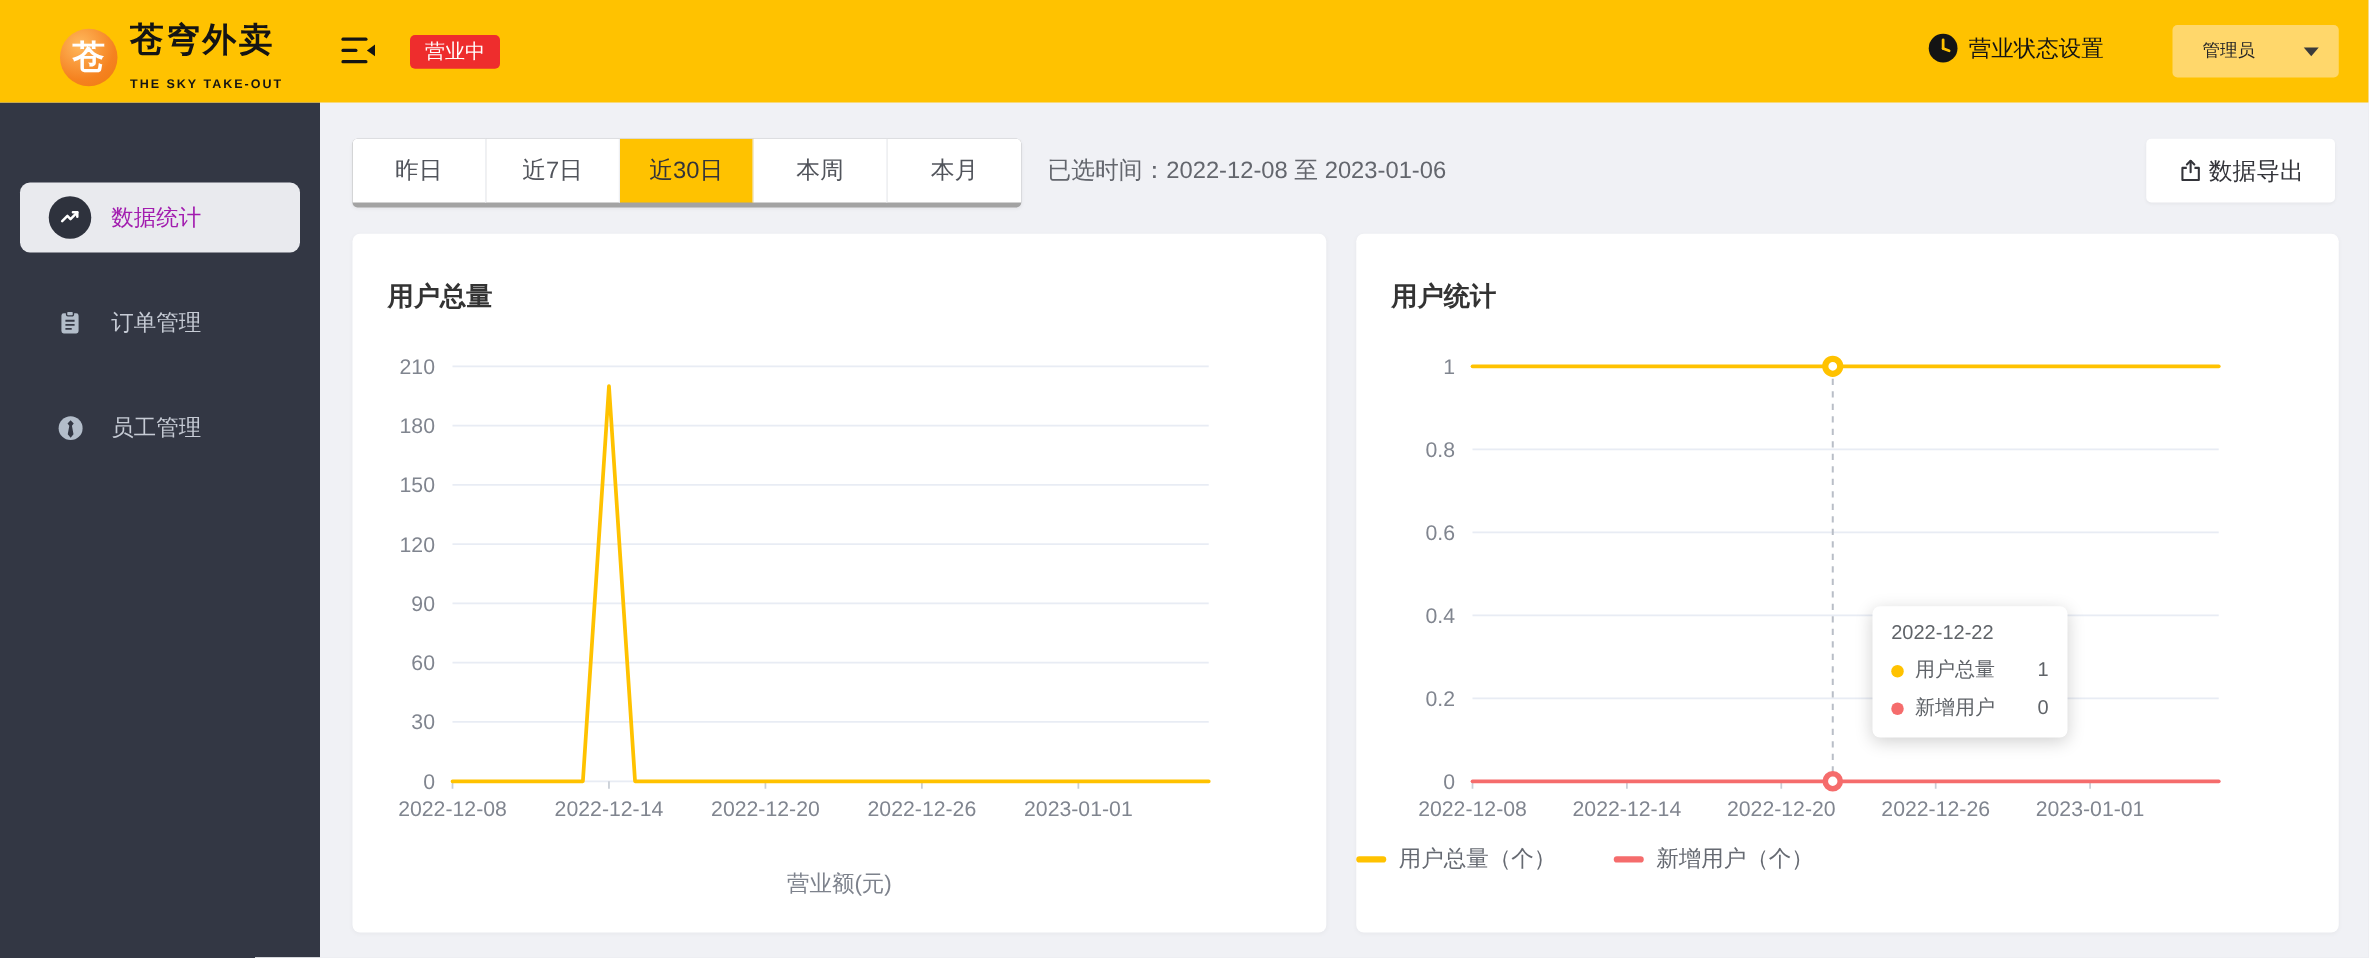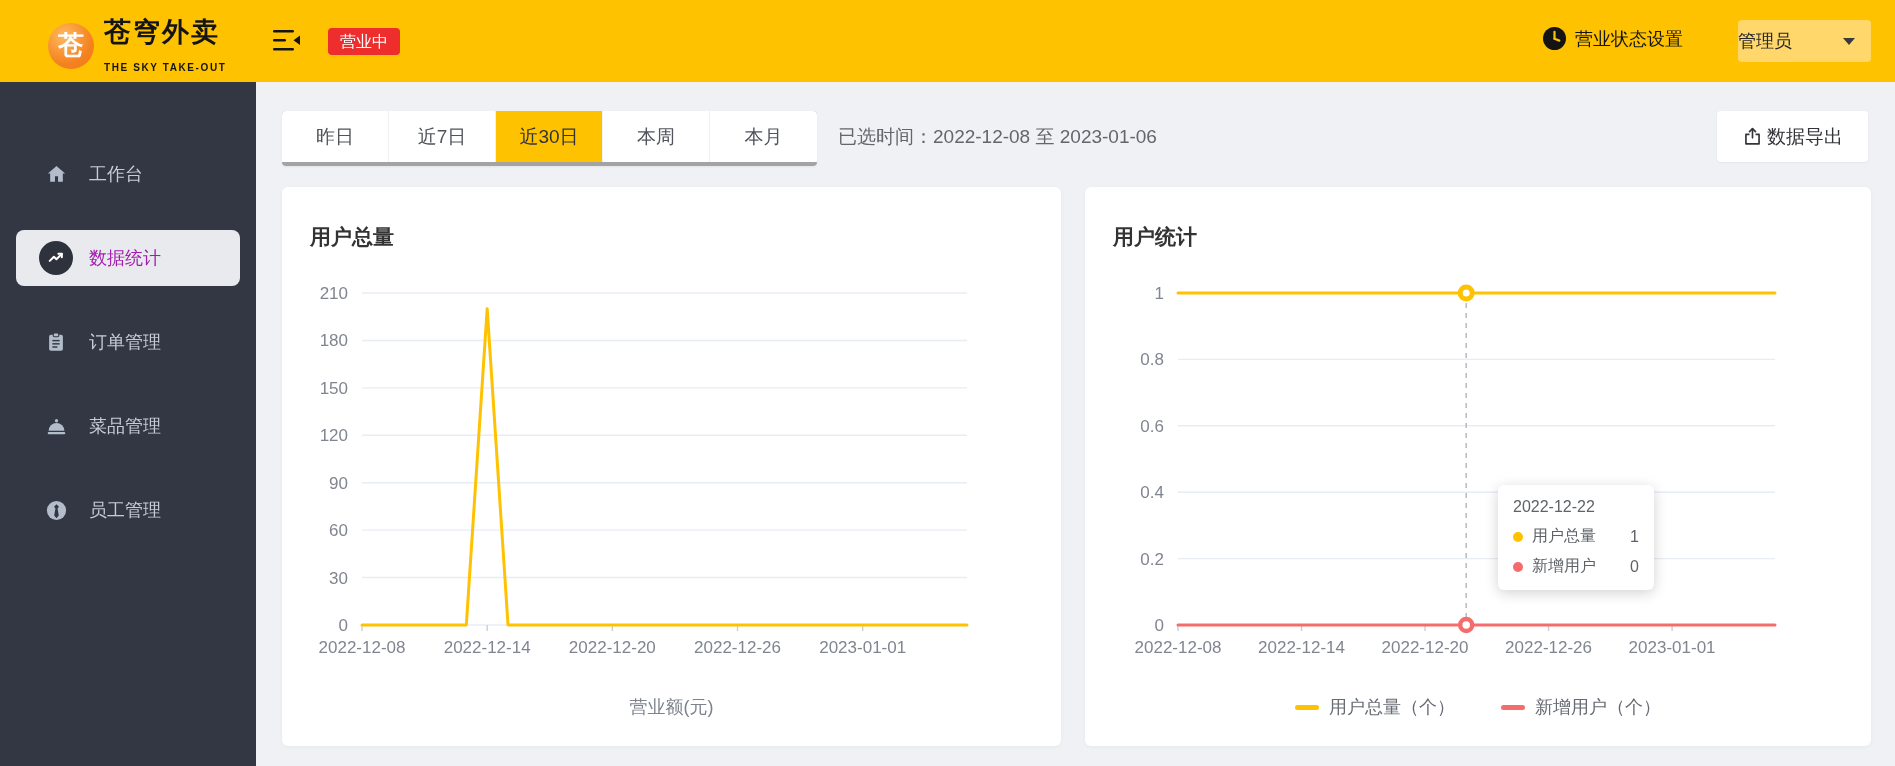--- a/index.html
+++ b/index.html
@@ -16,21 +16,21 @@
   .brand-text { margin-left:10px; color:#141414; }
   .brand-name { font-size:27px; font-weight:800; letter-spacing:2px; line-height:28px; }
   .brand-slogan { font-size:10px; font-weight:700; letter-spacing:1.6px; margin-top:16px; }
   .collapse-btn { position:absolute; left:273px; top:28px; width:28px; height:26px; cursor:pointer; }
   .status-badge { position:absolute; left:328px; top:28px; height:27px; padding:0 12px;
       background:#ee2d2d; border-radius:4px; color:#fff; font-size:16px; line-height:27px; }
   .biz-status { position:absolute; left:1542px; top:26px; display:flex; align-items:center; gap:8px; cursor:pointer; }
   .biz-status-label { font-size:18px; color:#141414; }
   .user-dropdown { position:absolute; left:1738px; top:20px; width:133px; height:42px;
       background:#ffd76b; border-radius:4px; display:flex; align-items:center; cursor:pointer; }
-  .user-dropdown-label { font-size:18px; color:#262626; }
+  .user-dropdown-label { font-size:14px; color:#262626; margin-left:24px; }
   .caret { margin-left:auto; margin-right:16px; width:0; height:0;
       border-left:6px solid transparent; border-right:6px solid transparent; border-top:7px solid #3a3a3a; }
 
   
   .sidebar { position:absolute; left:0; top:82px; width:256px; height:684px; background:#333744; padding-top:64px; z-index:9; }
   .side-item { position:relative; height:56px; margin:0 16px 28px 16px; display:flex; align-items:center;
       padding-left:23px; border-radius:8px; cursor:pointer; color:#c6cbd5; }
   .side-item .icon-box { width:34px; height:34px; display:flex; align-items:center; justify-content:center; }
   .side-item .side-label { margin-left:16px; font-size:18px; }
   .side-item.active { background:#e9eaee; color:#a21caf; }
@@ -51,22 +51,22 @@
       justify-content:center; gap:4px; font-size:19px; color:#33343a; cursor:pointer; }
 
   
   .card { position:absolute; top:187px; height:559px; background:#fff; border-radius:6px;
       box-shadow:0 1px 4px rgba(0,0,0,0.04); }
   .card.left { left:282px; width:779px; }
   .card.right { left:1085px; width:786px; }
   .card-title { position:absolute; left:28px; top:36px; font-size:21px; font-weight:700; color:#333; }
   .chart-svg { position:absolute; left:0; top:95px; }
   .axis-label { font-size:17px; fill:#80858f; }
-  .legend-row { position:absolute; top:508px; left:0; width:100%; display:flex;
-      justify-content:center; align-items:center; gap:46px; }
+  .legend-row { position:absolute; top:488px; left:0; width:100%; display:flex;
+      align-items:center; gap:46px; }
   .legend-item { display:flex; align-items:center; gap:10px; cursor:pointer; }
   .legend-dash { width:24px; height:5px; border-radius:3px; }
   .legend-text { font-size:18px; color:#666a72; }
   .single-legend { position:absolute; top:508px; width:100%; text-align:center; font-size:18px; color:#7d828c; }
 
   
   .tooltip { position:absolute; left:413px; top:298px; width:156px; background:#fff; border-radius:6px;
       box-shadow:0 3px 14px rgba(0,0,0,0.18); padding:13px 15px; z-index:5; }
   .tooltip-title { font-size:16px; color:#5f6368; margin-bottom:10px; }
   .tooltip-row { display:flex; align-items:center; gap:9px; font-size:16px; color:#5f6368; margin-bottom:9px; }
@@ -111,28 +111,20 @@
     </div>
 
     <div class="user-dropdown">
       <span class="user-dropdown-label">管理员</span>
       <span class="caret"></span>
     </div>
   </div>
 
   <div class="sidebar">
 
-    <div class="side-item">
-      <span class="icon-box">
-        <svg width="23" height="23" viewBox="0 0 24 24">
-          <path d="M12 3 L3 11 h2.4 v8.5 h5 v-5.6 h3.2 v5.6 h5 V11 H21 Z" fill="#b3bdca"></path>
-        </svg>
-      </span>
-      <span class="side-label">工作台</span>
-    </div>
 
     <div class="side-item active">
       <span class="active-icon-circle">
         <svg width="20" height="20" viewBox="0 0 24 24">
           <polyline points="4.5,15.5 9.5,10.5 12.5,13.5 19,7" fill="none" stroke="#ffffff" stroke-width="2.4" stroke-linecap="round" stroke-linejoin="round"></polyline>
           <polyline points="14.8,7 19,7 19,11.2" fill="none" stroke="#ffffff" stroke-width="2.4" stroke-linecap="round" stroke-linejoin="round"></polyline>
         </svg>
       </span>
       <span class="side-label">数据统计</span>
     </div>
@@ -144,30 +136,20 @@
           <rect x="9" y="2.2" width="6" height="4" rx="1.2" fill="#b3bdca" stroke="#333744" stroke-width="1.2"></rect>
           <line x1="8" y1="10.5" x2="16" y2="10.5" stroke="#333744" stroke-width="1.6"></line>
           <line x1="8" y1="14" x2="16" y2="14" stroke="#333744" stroke-width="1.6"></line>
           <line x1="8" y1="17.5" x2="13.5" y2="17.5" stroke="#333744" stroke-width="1.6"></line>
         </svg>
       </span>
       <span class="side-label">订单管理</span>
     </div>
 
 
-    <div class="side-item">
-      <span class="icon-box">
-        <svg width="23" height="23" viewBox="0 0 24 24">
-          <path d="M3.8 16.5 a8.2 8.2 0 0 1 16.4 0 Z" fill="#b3bdca"></path>
-          <circle cx="12" cy="6" r="1.7" fill="#b3bdca"></circle>
-          <rect x="2.8" y="17.8" width="18.4" height="2.4" rx="1.2" fill="#b3bdca"></rect>
-        </svg>
-      </span>
-      <span class="side-label">菜品管理</span>
-    </div>
 
 
     <div class="side-item">
       <span class="icon-box">
         <svg width="23" height="23" viewBox="0 0 24 24">
           <circle cx="12" cy="12" r="10" fill="#b3bdca"></circle>
           <polygon points="12,5.5 14.6,8.2 13.1,10 14.4,17.2 12,20 9.6,17.2 10.9,10 9.4,8.2" fill="#333744"></polygon>
         </svg>
       </span>
       <span class="side-label">员工管理</span>

